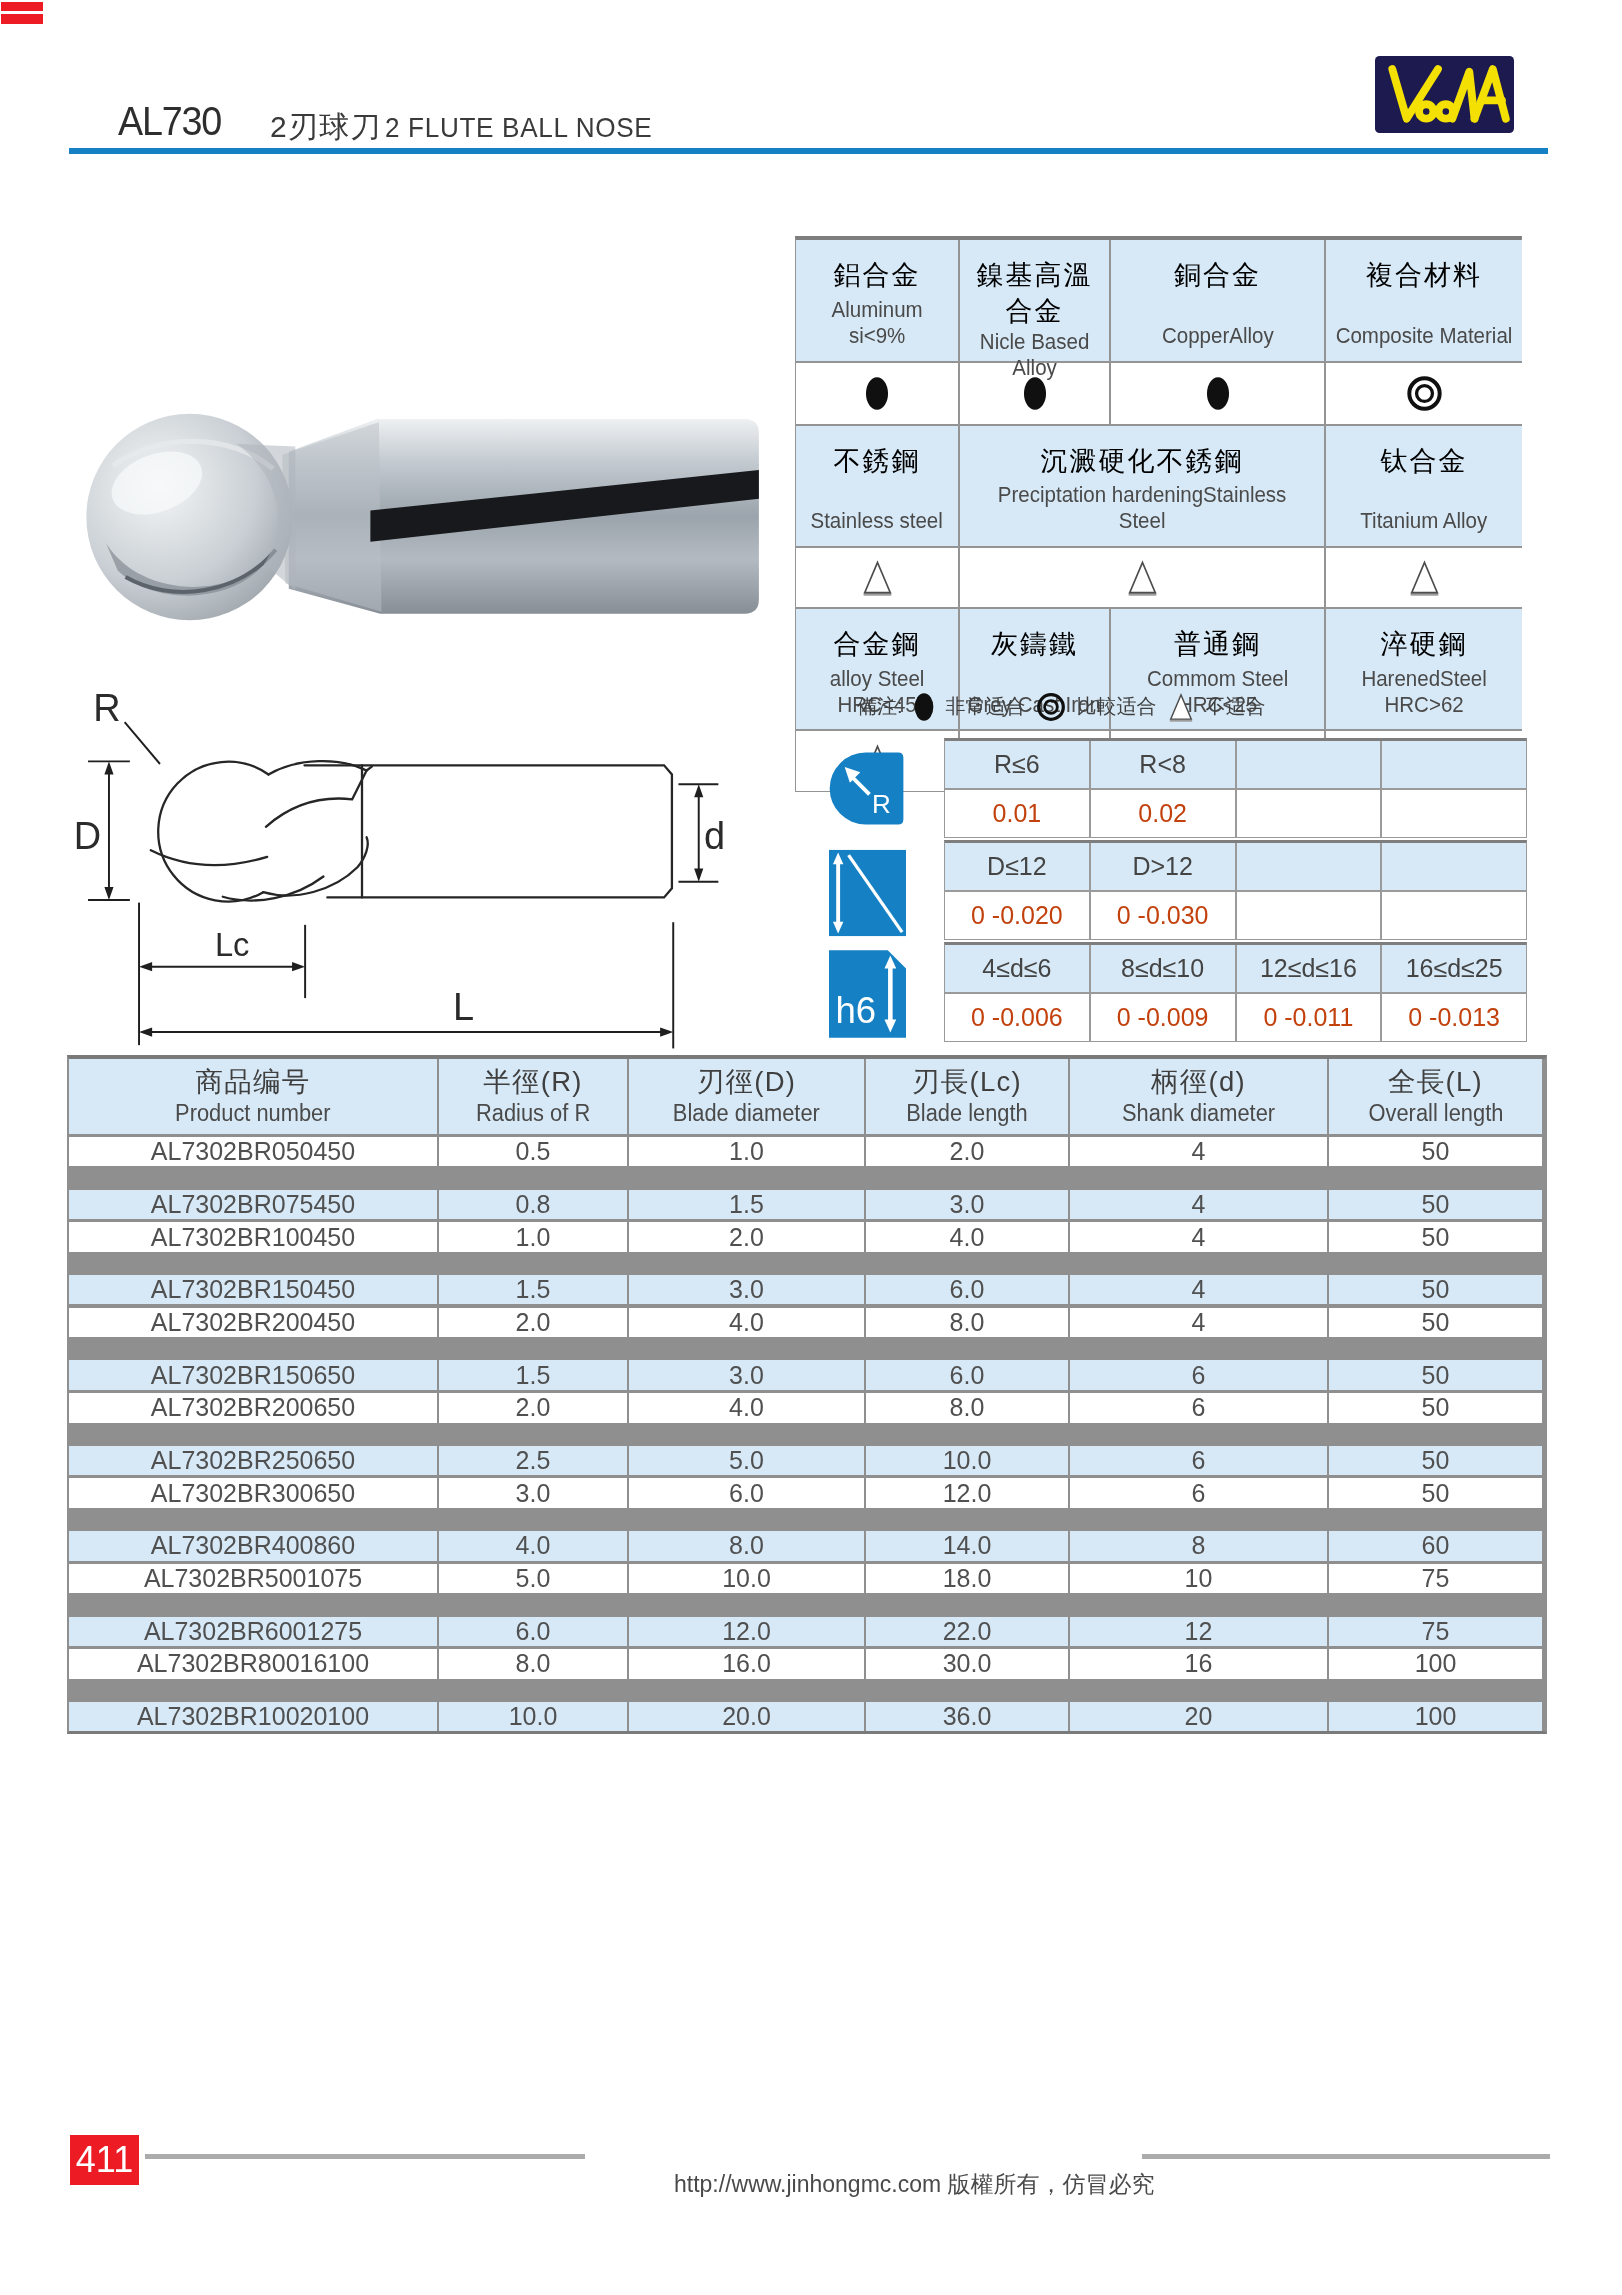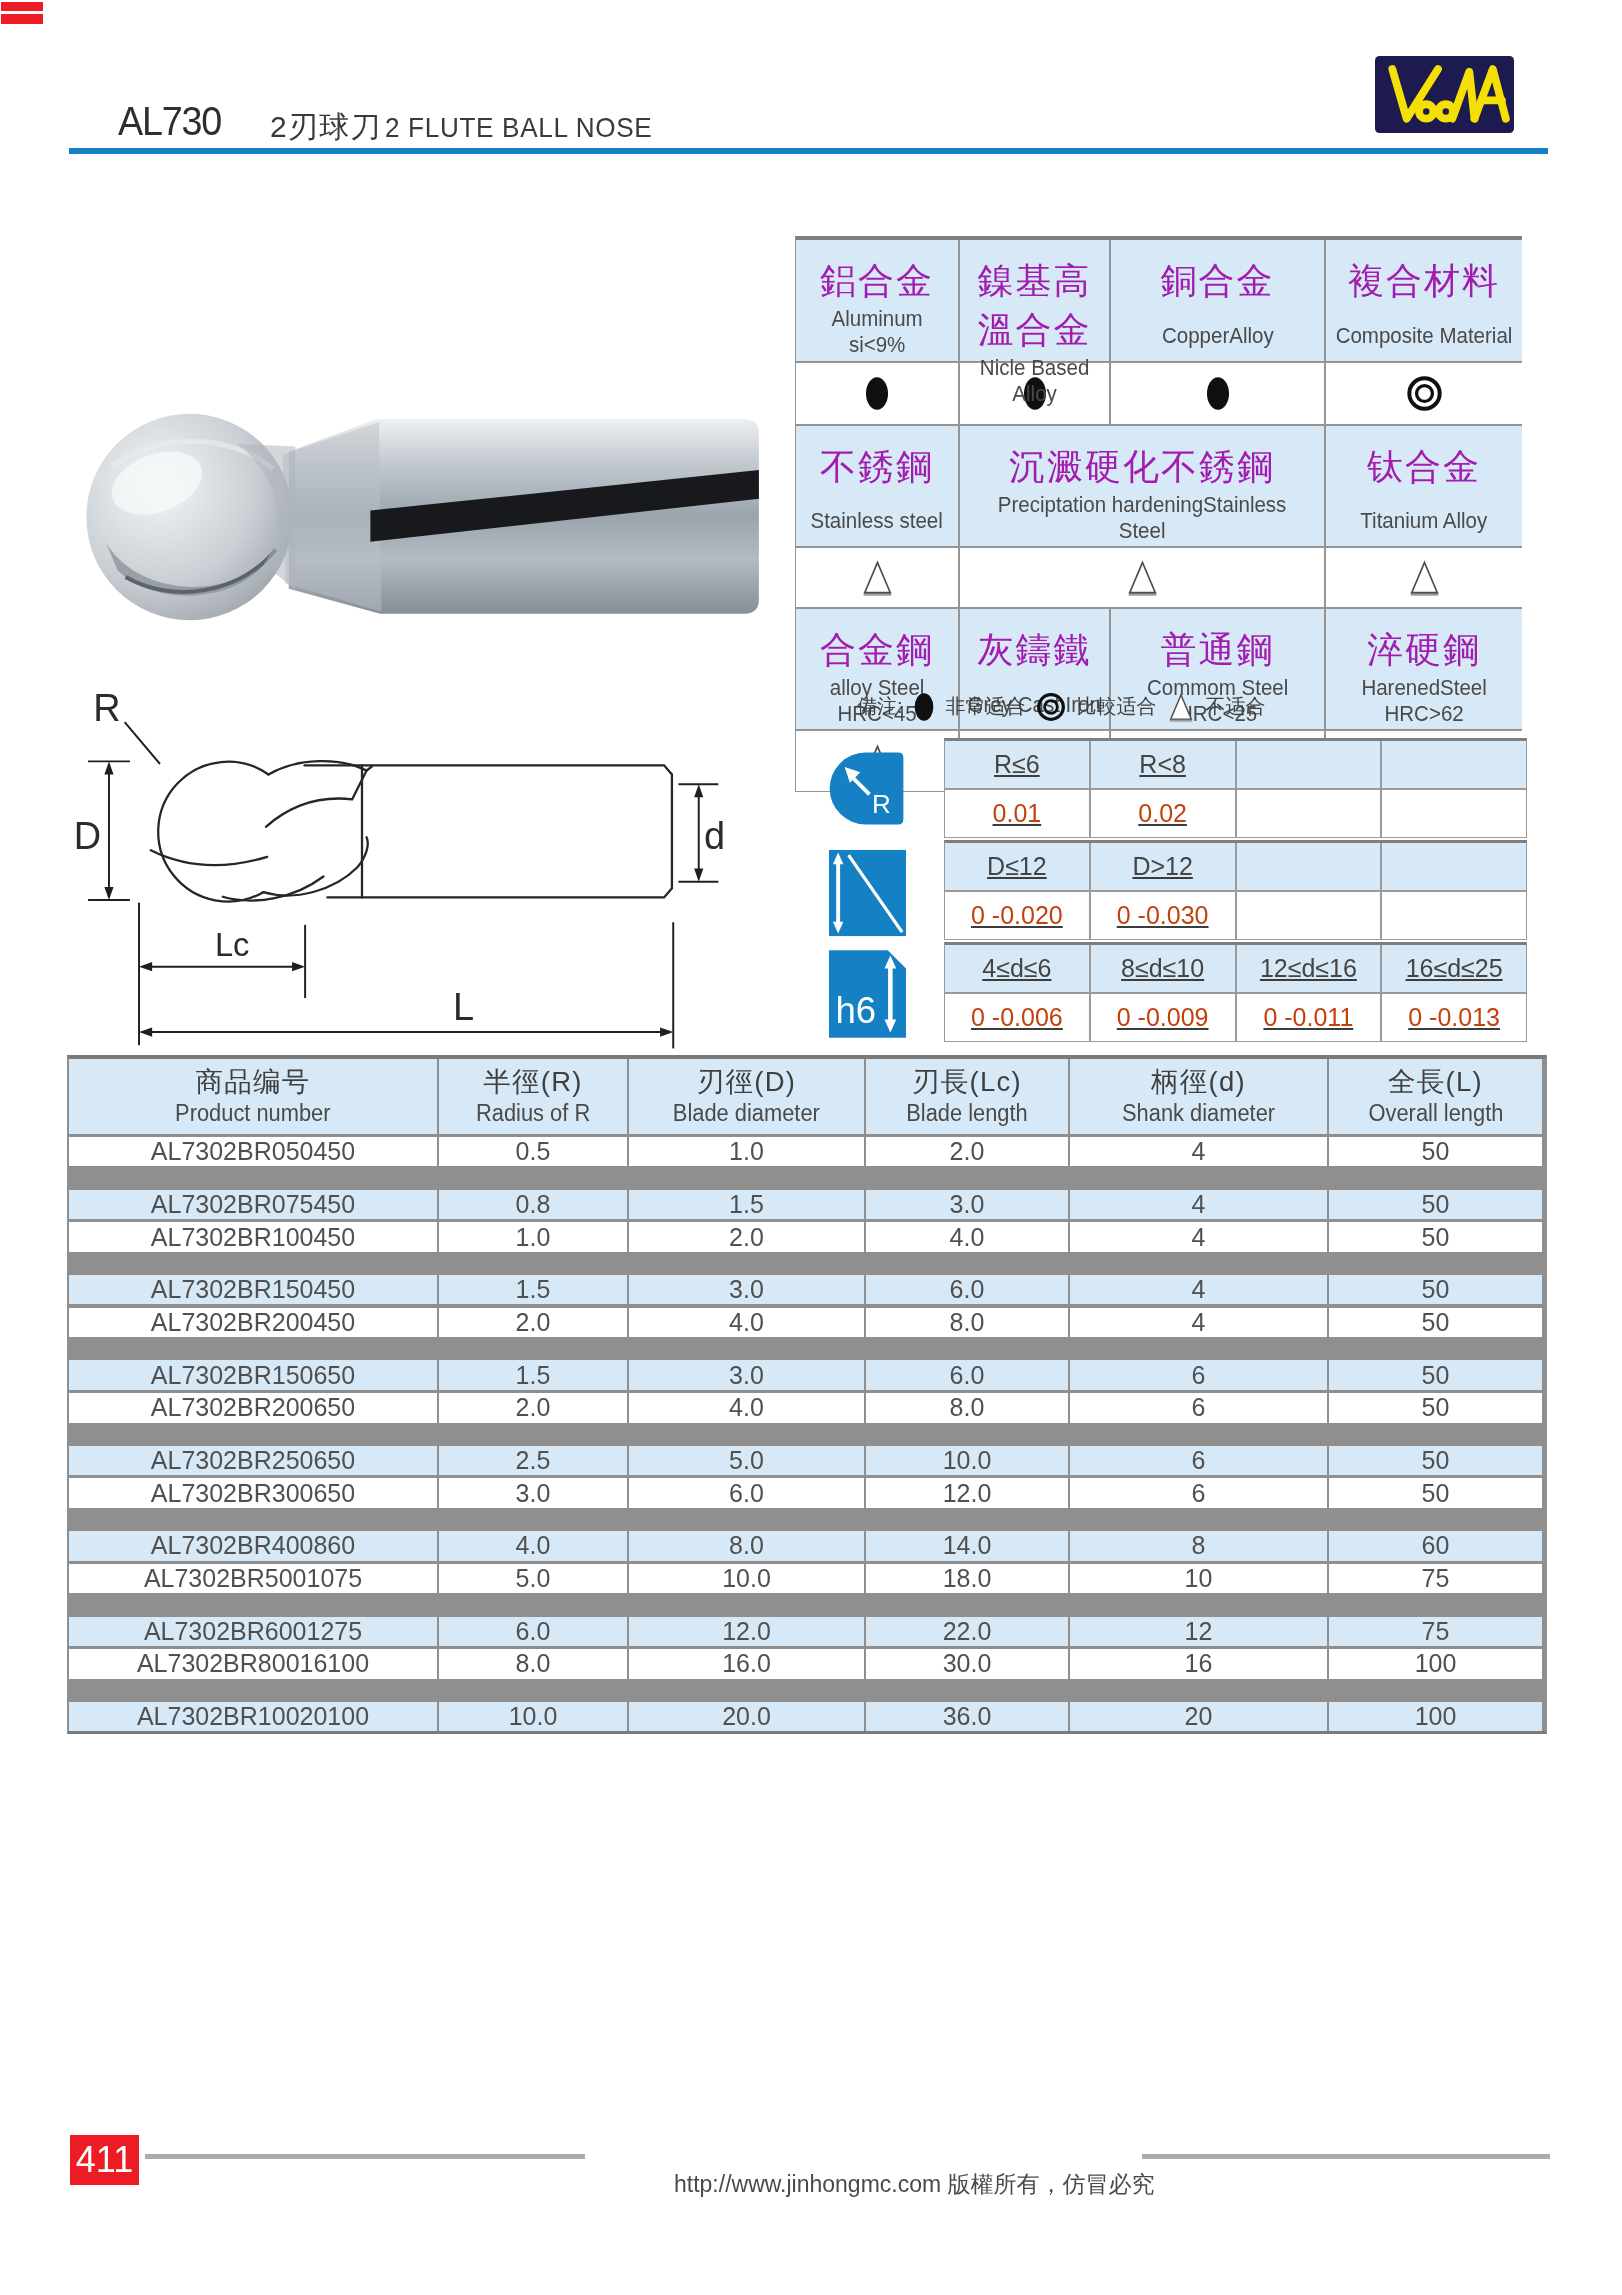--- a/index.html
+++ b/index.html
@@ -17,31 +17,31 @@
   #logo{position:absolute;left:1375px;top:56px;width:139px;height:77px;background:var(--navy);border-radius:4.6px;}
   
   #material-table{
     position:absolute;left:795px;top:236px;width:725px;
     display:grid;grid-template-columns:162px 149px 213px 196px;
     grid-auto-flow:row;gap:2px;background:#949494;border:1.3px solid #949494;border-top:4.6px solid #7e7e7e;
   }
   .mcell{display:flex;flex-direction:column;justify-content:space-between;align-items:center;text-align:center;}
   .mcell.textcell{background:var(--cell_blue);padding:17px 3.9px 11.8px 3.9px;}
   .mcell.symcell{background:#ffffff;justify-content:center;padding:6.5px 0;}
-  .mcell .cn{font-size:36px;color:#a21caf;letter-spacing:2px;}
+  .mcell .cn{font-size:27px;color:#000000;letter-spacing:2px;}
   .mcell .en{font-size:21.6px;color:#4a4a4a;transform:scaleX(.95);}
   .span2{grid-column:span 2;}
   #material-legend{position:absolute;left:857px;top:686px;height:41px;display:flex;align-items:center;gap:10.5px;font-size:20px;color:#3f3f3f;}
   #material-legend .sym{display:flex;align-items:center;}
   
   .tol-icon{position:absolute;left:829px;}
   .tol-table{
     position:absolute;left:944px;width:581px;
     display:grid;grid-template-columns:repeat(4,1fr);gap:2px;
-    background:#9a9a9a;border:1.3px solid #9a9a9a;border-top:3.9px solid #7e7e7e;text-decoration:underline;
+    background:#9a9a9a;border:1.3px solid #9a9a9a;border-top:3.9px solid #7e7e7e;
   }
   .tol-table .hcell{background:var(--cell_blue);height:47px;display:flex;align-items:center;justify-content:center;font-size:25px;color:#444;}
   .tol-table .vcell{background:#fff;height:47px;display:flex;align-items:center;justify-content:center;font-size:25px;color:#c2410c;}
   
   #product-table{
     position:absolute;left:67px;top:1055px;width:1476px;
     display:grid;grid-template-columns:368px 188px 235px 202px 257px 213px;
     row-gap:3.3px;column-gap:2px;
     background:#8f8f8f;border:2px solid #8f8f8f;border-top:4.6px solid #7a7a7a;border-bottom:3.9px solid #7a7a7a;
   }

